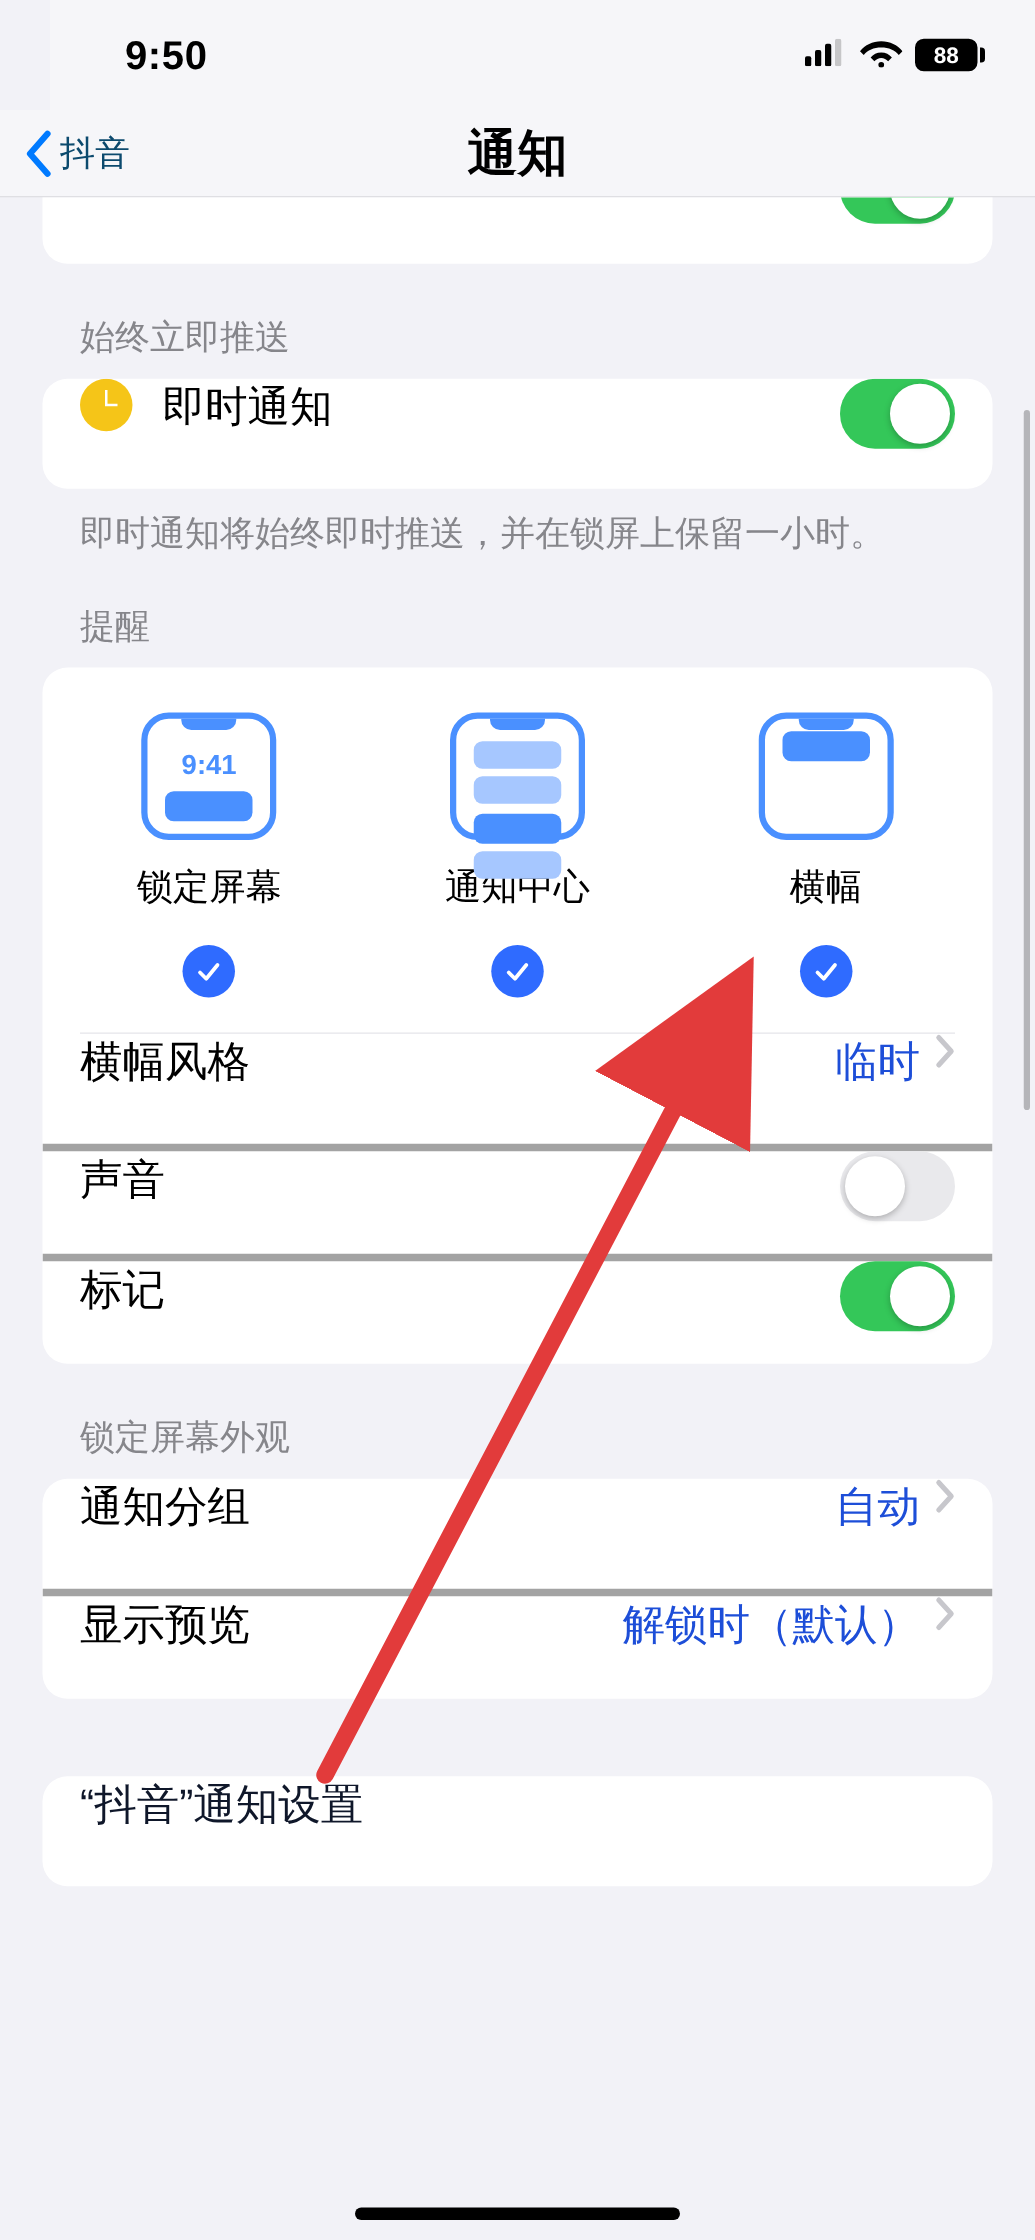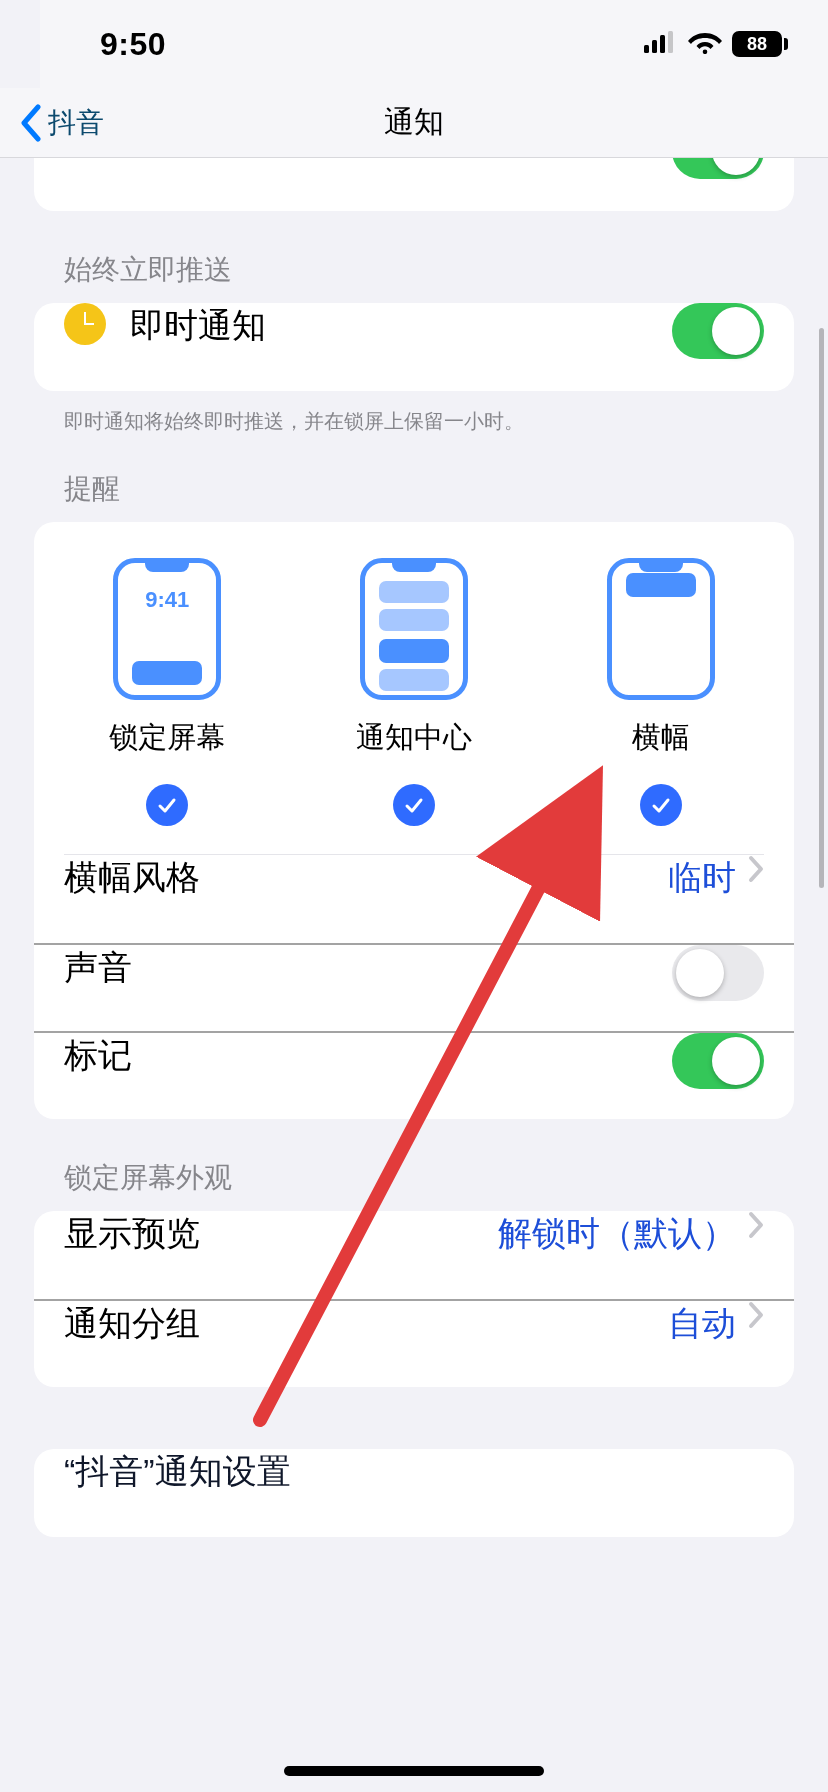--- a/index.html
+++ b/index.html
@@ -42,21 +42,21 @@
     border-bottom: 1px solid #d8d8dc;
     position: relative;
     display:flex; align-items:center; justify-content:center;
   }
   .nav-back {
     position: absolute; left: 18px; top: 0; bottom:0;
     display: flex; align-items: center;
     color: #0c4a6e; font-size: 28px;
   }
   .nav-back-chevron { margin-right: 6px; display:flex; }
-  .nav-title { font-size: 30px; font-weight: 400; }
+  .nav-title { font-size: 40px; font-weight: 700; }
 
   
   .scroll-area {
     position: absolute;
     top: 158px; left: 0; right: 0; bottom: 0;
     overflow: hidden;
     background:#f2f2f7;
   }
   .scroll-inner {
     position: absolute;
@@ -72,31 +72,31 @@
   }
   .card-bottom-only { border-top-left-radius:0; border-top-right-radius:0; }
 
   .row {
     min-height: 88px;
     padding: 0 30px;
     display: flex;
     align-items: flex-start;
     font-size: 34px;
   }
-  .row + .row { border-top: 2px solid #a3a3a3; font-family: Liberation Serif, serif; }
+  .row + .row { border-top: 6px solid #a3a3a3; font-family: Liberation Serif, serif; }
   .row .label { flex: 1; }
   .row .value { color: #1d4ed8; font-size: 34px; }
   .chevron { color:#c7c7cc; margin-left:12px; display:flex; }
 
   .section-header {
     color: #86868b; font-size: 28px;
     padding: 40px 64px 14px;
   }
   .section-footer {
-    color: #86868b; font-size: 20px;
+    color: #86868b; font-size: 28px;
     padding: 16px 64px 0;
     line-height: 1.45;
   }
 
   .clock-icon {
     width: 42px; height: 42px; border-radius: 50%;
     background: #f5c518;
     display:flex; align-items:center; justify-content:center;
     margin-right: 24px;
     position:relative;
@@ -124,21 +124,21 @@
   }
   .toggle.on  .knob { right:4px; }
   .toggle.off .knob { left:4px; }
 
   
   .alerts-row {
     display:flex; justify-content:space-around; padding:36px 10px 28px;
   }
   .alert-opt { text-align:center; width:33%; }
   .phone {
-    width:108px; height:142px; margin:0 auto 18px;
+    width:108px; height:102px; margin:0 auto 18px;
     border:5px solid #4a90ff; border-radius:22px;
     position:relative; background:#fff;
   }
   .phone .notch {
     position:absolute; top:0; left:50%; transform:translateX(-50%);
     width:44px; height:9px; background:#4a90ff;
     border-radius:0 0 8px 8px;
   }
   .phone-lock .time-mini {
     position:absolute; top:24px; left:0; right:0; text-align:center;
@@ -321,31 +321,31 @@
         <div class="label">标记</div>
         <div class="toggle on">
             <div class="knob"></div>
           </div>
       </div>
     </div>
 
     <div class="section-header">锁定屏幕外观</div>
     <div class="card">
       <div class="row">
-        <div class="label">显示预览</div>
-        <div class="value">解锁时（默认）</div>
+        <div class="label">通知分组</div>
+        <div class="value">自动</div>
         <span class="chevron">
           <svg width="16" height="28" viewBox="0 0 16 28">
               <polyline points="3,3 13,14 3,25" fill="none" stroke="#c7c7cc" stroke-width="4" stroke-linecap="round" stroke-linejoin="round"></polyline>
             </svg>
         </span>
       </div>
       <div class="row">
-        <div class="label">通知分组</div>
-        <div class="value">自动</div>
+        <div class="label">显示预览</div>
+        <div class="value">解锁时（默认）</div>
         <span class="chevron">
           <svg width="16" height="28" viewBox="0 0 16 28">
               <polyline points="3,3 13,14 3,25" fill="none" stroke="#c7c7cc" stroke-width="4" stroke-linecap="round" stroke-linejoin="round"></polyline>
             </svg>
         </span>
       </div>
     </div>
 
     <div style="height:62px;"></div>
     <div class="card">

